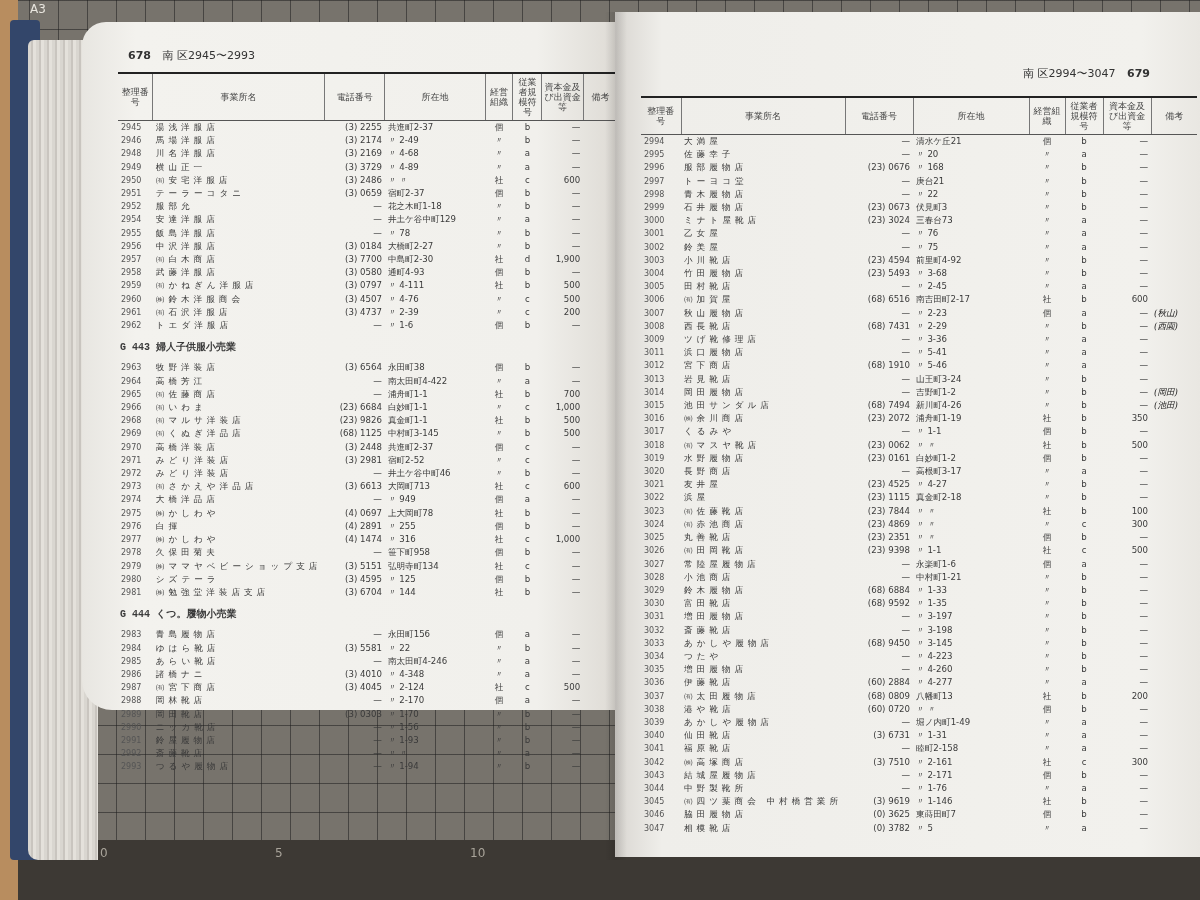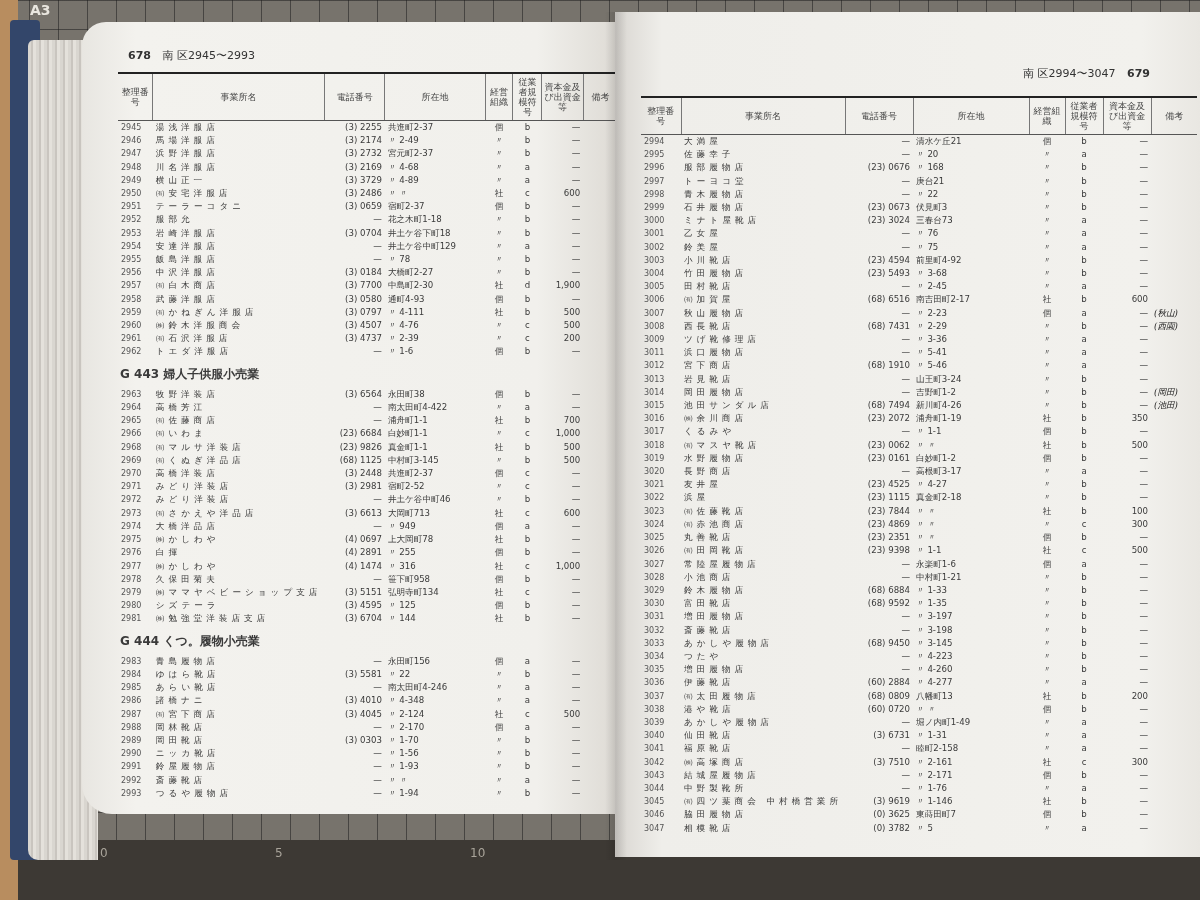--- a/index.html
+++ b/index.html
@@ -10,33 +10,33 @@
   }
   
   .mat {
     position:absolute; inset:0;
     background-color:#77736c;
     background-image:
       linear-gradient(to right, rgba(30,30,30,.55) 1px, transparent 1px),
       linear-gradient(to bottom, rgba(30,30,30,.55) 1px, transparent 1px);
     background-size:29px 29px;
   }
-  .mat-label { position:absolute; left:30px; top:2px; font-size:14px; color:#e9e6df;font-weight:bold; }
+  .mat-label { position:absolute; left:30px; top:2px; font-size:12px; color:#e9e6df; }
   .mat-bottom { position:absolute; left:0; right:0; bottom:0; height:60px; background:#3d3934; }
   .ruler-nums span { position:absolute; bottom:40px; font-size:12px; color:#a9a49a; }
   .wood { position:absolute; left:0; top:0; width:18px; height:900px; background:#b88d5f; }
   .blue-edge { position:absolute; left:10px; top:20px; width:30px; height:840px; background:#33466a; border-radius:4px; }
 
   
   .page-stack { position:absolute; left:28px; top:40px; width:70px; height:820px;
     background:repeating-linear-gradient(90deg,#d9d6d0 0 3px,#c9c5bf 3px 5px,#e4e1db 5px 8px); border-radius:6px 0 0 10px; }
   .page {
     position:absolute; background:#f1f0ec; color:#2e2e2e;
   }
-  .page.left { left:82px; top:22px; width:535px; height:792px; border-radius:24px 0 0 30px;
+  .page.left { left:82px; top:22px; width:535px; height:688px; border-radius:24px 0 0 30px;
     background:linear-gradient(90deg,#e8e6e1 0%, #f3f2ee 10%, #f1f0ec 85%, #dedbd5 100%); }
   .page.right { left:615px; top:12px; width:585px; height:845px; border-radius:0 0 0 0;
     background:linear-gradient(90deg,#d9d6d1 0%, #efeeea 8%, #f2f1ed 90%, #e9e7e2 100%); }
   .gutter { position:absolute; left:605px; top:12px; width:22px; height:848px;
     background:linear-gradient(90deg, rgba(0,0,0,0) 0%, rgba(0,0,0,.12) 50%, rgba(0,0,0,0) 100%); }
 
   .running-head { position:absolute; font-size:11px; color:#333; white-space:nowrap; }
   .running-head .pno { font-weight:bold; margin:0 8px; }
 
   table.dir { position:absolute; border-collapse:collapse; font-size:8.6px; line-height:13.2px; color:#3a3a3a; }
@@ -44,21 +44,21 @@
   table.dir thead th + th { border-left:1px solid #777; }
   table.dir td { padding:0 3px; white-space:nowrap; }
   td.no { color:#555; font-size:8px; width:34px; }
   td.name { letter-spacing:4px; width:130px; }
   td.tel { text-align:right; width:62px; }
   td.addr { width:110px; }
   td.org { text-align:center; width:30px; }
   td.scale { text-align:center; width:32px; }
   td.cap { text-align:right; width:42px; }
   td.note { width:40px; }
-  tr.section td { font-size:12px; padding:9px 2px 7px; font-weight:bold; letter-spacing:0; }
+  tr.section td { font-size:10px; padding:9px 2px 7px; font-weight:bold; letter-spacing:0;font-family:Liberation Mono, monospace; }
   .hand { font-family:"DejaVu Serif", serif; font-style:italic; color:#1a1a1a; }
 </style>
 </head>
 <body>
 
 <div class="mat">
   <span class="mat-label">A3</span>
 </div>
 <div class="mat-bottom">
   <div class="ruler-nums" id="ruler">
@@ -106,30 +106,20 @@
           <td class="no">2946</td>
           <td class="name">馬場洋服店</td>
           <td class="tel">(3) 2174</td>
           <td class="addr">〃 2-49</td>
           <td class="org">〃</td>
           <td class="scale">b</td>
           <td class="cap">—</td>
           <td class="note hand"></td>
         </tr>
         <tr>
-          <td class="no">2947</td>
-          <td class="name">浜野洋服店</td>
-          <td class="tel">(3) 2732</td>
-          <td class="addr">宮元町2-37</td>
-          <td class="org">〃</td>
-          <td class="scale">b</td>
-          <td class="cap">—</td>
-          <td class="note hand"></td>
-        </tr>
-        <tr>
           <td class="no">2948</td>
           <td class="name">川名洋服店</td>
           <td class="tel">(3) 2169</td>
           <td class="addr">〃 4-68</td>
           <td class="org">〃</td>
           <td class="scale">a</td>
           <td class="cap">—</td>
           <td class="note hand"></td>
         </tr>
         <tr>
@@ -160,30 +150,20 @@
           <td class="org">個</td>
           <td class="scale">b</td>
           <td class="cap">—</td>
           <td class="note hand"></td>
         </tr>
         <tr>
           <td class="no">2952</td>
           <td class="name">服部允</td>
           <td class="tel">—</td>
           <td class="addr">花之木町1-18</td>
-          <td class="org">〃</td>
-          <td class="scale">b</td>
-          <td class="cap">—</td>
-          <td class="note hand"></td>
-        </tr>
-        <tr>
-          <td class="no">2953</td>
-          <td class="name">岩崎洋服店</td>
-          <td class="tel">(3) 0704</td>
-          <td class="addr">井土ケ谷下町18</td>
           <td class="org">〃</td>
           <td class="scale">b</td>
           <td class="cap">—</td>
           <td class="note hand"></td>
         </tr>
         <tr>
           <td class="no">2954</td>
           <td class="name">安達洋服店</td>
           <td class="tel">—</td>
           <td class="addr">井土ケ谷中町129</td>

